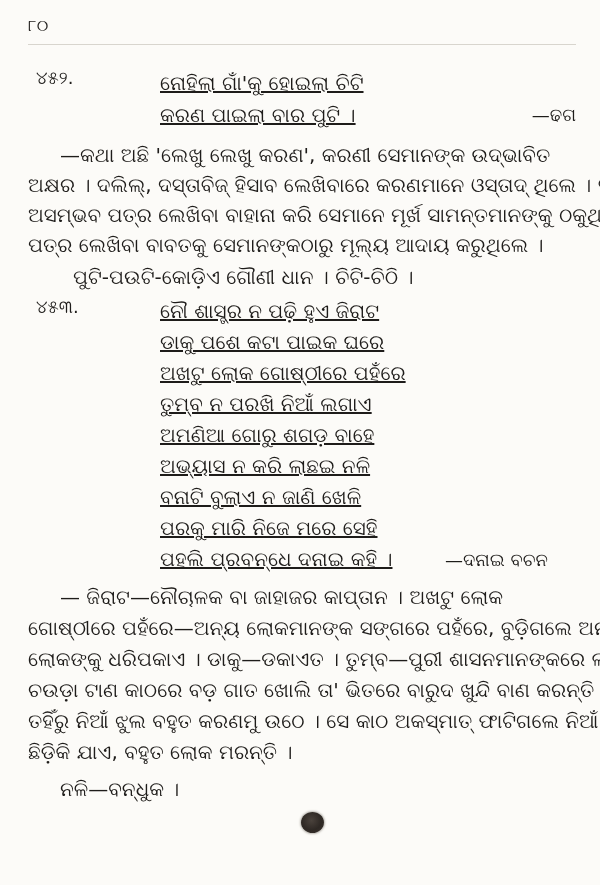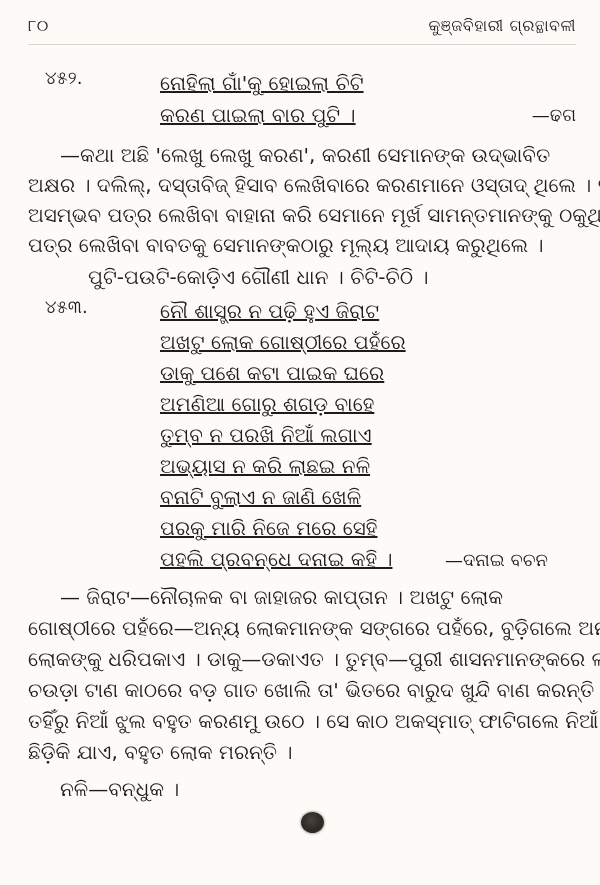--- a/index.html
+++ b/index.html
@@ -22,21 +22,21 @@
     letter-spacing: 0.5px;
   }
   .header-rule {
     height: 1px;
     background: #d8d5ce;
     margin-top: 9px;
   }
   .entry { position: relative; }
   .entry-number {
     position: absolute;
-    left: 17px;
+    left: 8px;
     top: 0;
     font-size: 18px;
   }
   .poem {
     margin-left: 132px;
     font-size: 20px;
   }
   .poem-line { line-height: 32px; white-space: nowrap; text-decoration: underline; }
   .entry2 .poem-line { line-height: 31px; }
   .poem-row {
@@ -55,42 +55,41 @@
     margin-top: 9px;
   }
   .entry2 .commentary { line-height: 31px; margin-top: 7px; }
   .commentary-line { white-space: nowrap; }
   .indent-first { text-indent: 32px; }
   .gloss {
     font-size: 20px;
     line-height: 30px;
     margin-top: 2px;
   }
-  .gloss-1 { margin-left: 60px; }
+  .gloss-1 { margin-left: 45px; }
   .gloss-2 { margin-left: 32px; margin-top: 6px; }
   .entry2 { margin-top: 4px; }
   .ink-blot {
     position: absolute;
     left: 301px;
     top: 812px;
     width: 23px;
     height: 21px;
     border-radius: 50%;
     background: radial-gradient(circle at 45% 40%, #4a423c 0%, #2e2824 55%, #3b342f 100%);
     box-shadow: 0 0 2px 1px rgba(70,60,50,0.35);
   }
 </style>
 </head>
 <body>
 
 <div class="page">
 
   <div class="header">
     <span>୮୦</span>
-    <span>କୁଞ୍ଜବିହାରୀ ଗ୍ରନ୍ଥାବଳୀ</span>
   </div>
   <div class="header-rule"></div>
 
   <div class="entry entry1" style="margin-top:22px;">
     <span class="entry-number">୪୫୨.</span>
     <div class="poem">
       <div class="poem-line">ନୋହିଲା ଗାଁ'କୁ ହୋଇଲା ଚିଟି</div>
       <div class="poem-row">
         <span class="poem-line">କରଣ ପାଇଲା ବାର ପୁଟି ।</span>
         <span class="attribution">—ଢଗ</span>
@@ -102,24 +101,24 @@
       <div class="commentary-line">ଅସମ୍ଭବ ପତ୍ର ଲେଖିବା ବାହାନା କରି ସେମାନେ ମୂର୍ଖ ସାମନ୍ତମାନଙ୍କୁ ଠକୁଥିଲେ,</div>
       <div class="commentary-line">ପତ୍ର ଲେଖିବା ବାବତକୁ ସେମାନଙ୍କଠାରୁ ମୂଲ୍ୟ ଆଦାୟ କରୁଥିଲେ ।</div>
     </div>
     <div class="gloss gloss-1">ପୁଟି-ପଉଟି-କୋଡ଼ିଏ ଗୌଣୀ ଧାନ । ଚିଟି-ଚିଠି ।</div>
   </div>
 
   <div class="entry entry2">
     <span class="entry-number">୪୫୩.</span>
     <div class="poem">
       <div class="poem-line">ନୌ ଶାସ୍ତ୍ର ନ ପଢ଼ି ହୁଏ ଜିରାଟ</div>
+      <div class="poem-line">ଡାକୁ ପଶେ କଟା ପାଇକ ଘରେ</div>
       <div class="poem-line">ଅଖଟୁ ଲୋକ ଗୋଷ୍ଠୀରେ ପହଁରେ</div>
-      <div class="poem-line">ଡାକୁ ପଶେ କଟା ପାଇକ ଘରେ</div>
+      <div class="poem-line">ତୁମ୍ବ ନ ପରଖି ନିଆଁ ଲଗାଏ</div>
       <div class="poem-line">ଅମଣିଆ ଗୋରୁ ଶଗଡ଼ ବାହେ</div>
-      <div class="poem-line">ତୁମ୍ବ ନ ପରଖି ନିଆଁ ଲଗାଏ</div>
       <div class="poem-line">ଅଭ୍ୟାସ ନ କରି ଲାଛଇ ନଳି</div>
       <div class="poem-line">ବନାଟି ବୁଲାଏ ନ ଜାଣି ଖେଳି</div>
       <div class="poem-line">ପରକୁ ମାରି ନିଜେ ମରେ ସେହି</div>
       <div class="poem-row">
         <span class="poem-line">ପହଲି ପ୍ରବନ୍ଧେ ଦନାଇ କହି ।</span>
         <span class="attribution attr-2">—ଦନାଇ ବଚନ</span>
       </div>
     </div>
     <div class="commentary">
       <div class="commentary-line indent-first">— ଜିରାଟ—ନୌଚାଳକ ବା ଜାହାଜର କାପ୍ତାନ । ଅଖଟୁ ଲୋକ</div>

